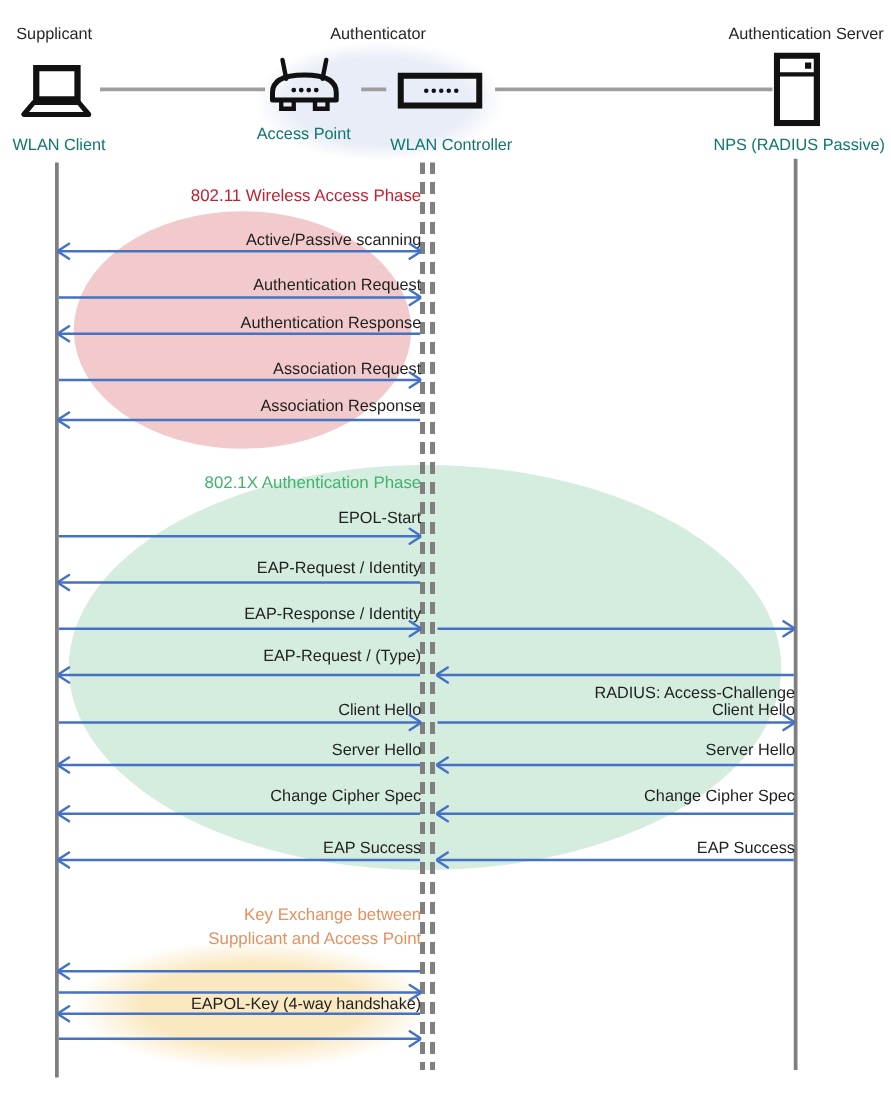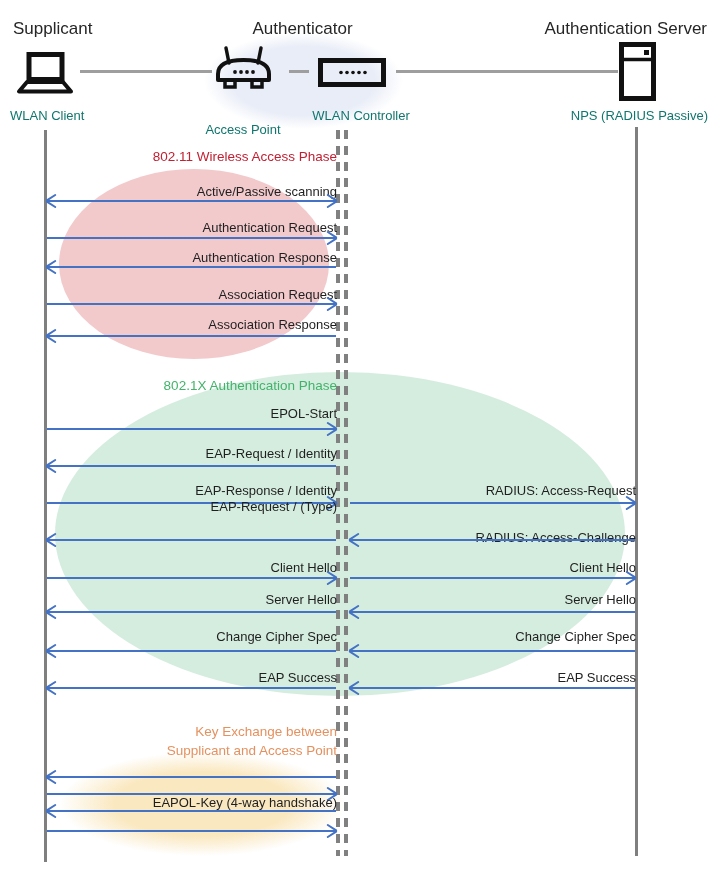--- a/index.html
+++ b/index.html
@@ -1,20 +1,20 @@
 <!DOCTYPE html>
 <html><head>
 <meta charset="utf-8">
 <style>
   html,body{margin:0;padding:0;background:#fff}
   .stage{position:relative;width:713px;height:875px;background:#fff;overflow:hidden;
          font-family:"Liberation Sans",sans-serif;color:#1f1f1f}
   .abs{position:absolute}
   .ellipse{position:absolute;border-radius:50%}
-  .role{position:absolute;font-size:17px;color:#262626;white-space:nowrap}
+  .role{position:absolute;font-size:13px;color:#262626;white-space:nowrap}
   .devlabel{position:absolute;font-size:13px;color:#0f766e;white-space:nowrap}
   .connector{position:absolute;height:3px;background:#9E9E9E}
   .lifeline{position:absolute;width:3px;background:#7F7F7F}
   .dashline{position:absolute;width:4px;
             background:repeating-linear-gradient(to bottom,#808080 0 9px,rgba(0,0,0,0) 9px 16px)}
   .arrow{position:absolute;height:2px;background:#4472C4}
   .a-right::before,.a-right::after{content:"";position:absolute;right:-1px;top:0;width:12px;height:2px;
             background:#4472C4;border-radius:1px;transform-origin:100% 50%}
   .a-right::before{transform:rotate(33deg)}
   .a-right::after{transform:rotate(-33deg)}
@@ -84,21 +84,21 @@
   </div>
   <div class="abs" style="left:619px;top:42px">
     <svg width="37" height="59" viewBox="0 0 37 59">
       <rect x="2.5" y="2.5" width="32" height="54" fill="none" stroke="#111" stroke-width="5"></rect>
       <line x1="4" y1="17.5" x2="33" y2="17.5" stroke="#111" stroke-width="3.5"></line>
       <rect x="25" y="8" width="5" height="5" fill="#111"></rect>
     </svg>
   </div>
 
   <div class="devlabel" style="left:10px;top:108px">WLAN Client</div>
-  <div class="devlabel" style="left:180px;top:122px;width:126px;text-align:center">Access Point</div>
+  <div class="devlabel" style="left:180px;top:99px;width:126px;text-align:center">Access Point</div>
   <div class="devlabel" style="left:298px;top:108px;width:126px;text-align:center">WLAN Controller</div>
   <div class="devlabel" style="left:505px;top:108px;width:203px;text-align:right">NPS (RADIUS Passive)</div>
 
   <div class="lifeline" style="left:44px;top:130px;height:732px"></div>
   <div class="dashline" style="left:336px;top:130px;height:726px"></div>
   <div class="dashline" style="left:344px;top:130px;height:726px"></div>
   <div class="lifeline" style="left:635px;top:127px;height:729px"></div>
 
   <div class="ptitle" style="top:147px;color:#C12133">802.11 Wireless Access Phase</div>
 
@@ -122,26 +122,25 @@
   <div class="ptitle" style="top:376px;color:#42B36B">802.1X Authentication Phase</div>
 
   <div class="mlab l" style="top:406px">EPOL-Start</div>
   <div class="arrow a-right" style="left:47px;top:428px;width:289px"></div>
 
   <div class="mlab l" style="top:446px">EAP-Request / Identity</div>
   <div class="arrow a-left" style="left:47px;top:465px;width:289px"></div>
 
   <div class="mlab l" style="top:483px">EAP-Response / Identity</div>
   <div class="arrow a-right" style="left:47px;top:502px;width:289px"></div>
-  <div class="mlab r" style="top:483px">RADIUS: Access-Request</div>
   <div class="arrow a-right" style="left:350px;top:502px;width:285px"></div>
 
-  <div class="mlab l" style="top:499px">EAP-Request / (Type)</div>
+  <div class="mlab l" style="top:517px">EAP-Request / (Type)</div>
   <div class="arrow a-left" style="left:47px;top:539px;width:289px"></div>
-  <div class="mlab r" style="top:530px">RADIUS: Access-Challenge</div>
+  <div class="mlab r" style="top:546px">RADIUS: Access-Challenge</div>
   <div class="arrow a-left" style="left:350px;top:539px;width:285px"></div>
 
   <div class="mlab l" style="top:560px">Client Hello</div>
   <div class="arrow a-right" style="left:47px;top:577px;width:289px"></div>
   <div class="mlab r" style="top:560px">Client Hello</div>
   <div class="arrow a-right" style="left:350px;top:577px;width:285px"></div>
 
   <div class="mlab l" style="top:592px">Server Hello</div>
   <div class="arrow a-left" style="left:47px;top:611px;width:289px"></div>
   <div class="mlab r" style="top:592px">Server Hello</div>

